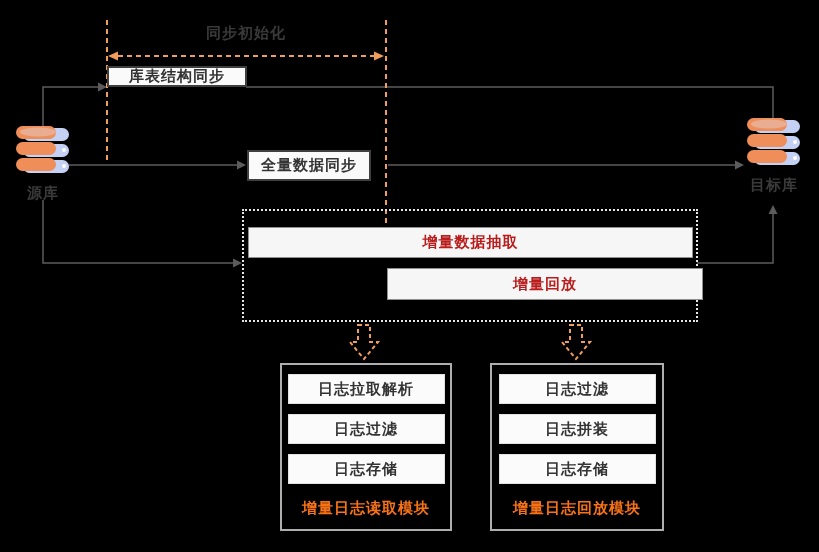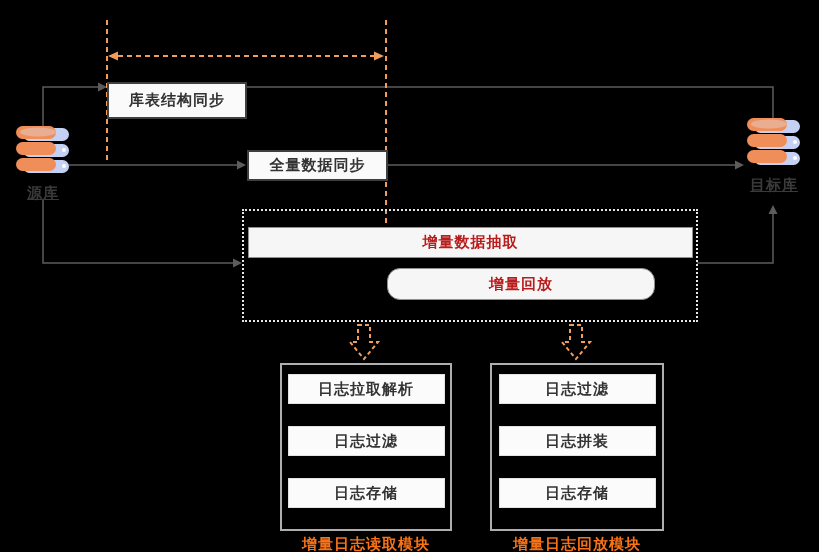--- a/index.html
+++ b/index.html
@@ -8,52 +8,52 @@
     font-family:"DejaVu Sans",sans-serif;overflow:hidden;
   }
   .lines-svg{position:absolute;left:0;top:0;z-index:0;}
   
   .fbox{
     position:absolute;z-index:2;box-sizing:border-box;
     background:#fafafa;border:2px solid #3f3f3f;color:#333;
     font-size:15px;font-weight:600;letter-spacing:1px;
     display:flex;align-items:center;justify-content:center;
   }
-  #box-schema{left:107px;top:82px;width:140px;height:37px;}
-  #box-full{left:247px;top:150px;width:141px;height:31px;}
+  #box-schema{left:107px;top:66px;width:140px;height:21px;}
+  #box-full{left:247px;top:150px;width:124px;height:31px;}
   
   .wbox{
     position:absolute;z-index:2;box-sizing:border-box;
     background:#f6f6f6;border:1px solid #8f8f8f;color:#b91c1c;
     font-size:15px;font-weight:600;letter-spacing:1px;
     display:flex;align-items:center;justify-content:center;
   }
   #box-extract{left:248px;top:227px;width:445px;height:31px;}
-  #box-replay{left:387px;top:268px;width:268px;height:32px;border-radius:13px;}
+  #box-replay{left:387px;top:268px;width:316px;height:32px;}
   
   .dotzone{
     position:absolute;z-index:1;box-sizing:border-box;
     left:242px;top:209px;width:456px;height:113px;
     border:2px dotted #e6e6e6;background:transparent;
   }
   
   .init-label{
     position:absolute;z-index:2;left:146px;top:24px;width:200px;
     text-align:center;color:#3a3a3a;font-weight:700;font-size:15px;letter-spacing:1px;
   }
   
   .db{position:absolute;z-index:2;width:60px;text-align:center;}
   #db-source{left:13px;top:125px;}
   #db-target{left:744px;top:117px;}
-  .db-label{margin-top:3px;color:#3a3a3a;font-weight:700;font-size:15px;letter-spacing:1px;text-decoration:underline;}
+  .db-label{margin-top:3px;color:#3a3a3a;font-weight:700;font-size:15px;letter-spacing:1px;}
   
   .module{
     position:absolute;z-index:2;box-sizing:border-box;
     border:2px solid #aeaeae;background:transparent;
-    display:flex;flex-direction:column;align-items:center;padding-top:9px;gap:12px;
+    display:flex;flex-direction:column;align-items:center;padding-top:9px;
   }
   #module-reader{left:280px;top:363px;width:172px;height:168px;}
   #module-replayer{left:490px;top:363px;width:174px;height:168px;}
   .step{
     width:157px;height:30px;margin-bottom:10px;box-sizing:border-box;
     background:#fbfbfb;border:1px solid #e2e2e2;color:#333;
     font-size:15px;font-weight:600;letter-spacing:1px;
     display:flex;align-items:center;justify-content:center;flex:none;
   }
   .module-title{
@@ -97,20 +97,21 @@
     </g>
 
     <g stroke="#f09c5c" stroke-width="2" fill="none" stroke-dasharray="4 3">
       <path d="M358,325 H370 V342 H378 L364,359 L350,342 H358 Z"></path>
     </g>
     <g stroke="#f09c5c" stroke-width="2" fill="none" stroke-dasharray="4 3">
       <path d="M570,325 H582 V342 H590 L576,359 L562,342 H570 Z"></path>
     </g>
   </svg>
 
+  <div class="init-label">同步初始化</div>
 
   <div class="db" id="db-source">
     <svg width="58" height="52" viewBox="0 0 58 52">
       <rect x="9" y="3" width="46" height="13" rx="6.5" fill="#c5d1f4"></rect>
       <rect x="9" y="19" width="46" height="13" rx="6.5" fill="#c5d1f4"></rect>
       <rect x="9" y="35" width="46" height="13" rx="6.5" fill="#c5d1f4"></rect>
       <rect x="2" y="1" width="40" height="13" rx="6.5" fill="#ef8e58"></rect>
       <rect x="2" y="17" width="40" height="13" rx="6.5" fill="#ef8e58"></rect>
       <rect x="2" y="33" width="40" height="13" rx="6.5" fill="#ef8e58"></rect>
       <ellipse cx="24" cy="7" rx="18" ry="4.5" fill="#e9ad92"></ellipse>

